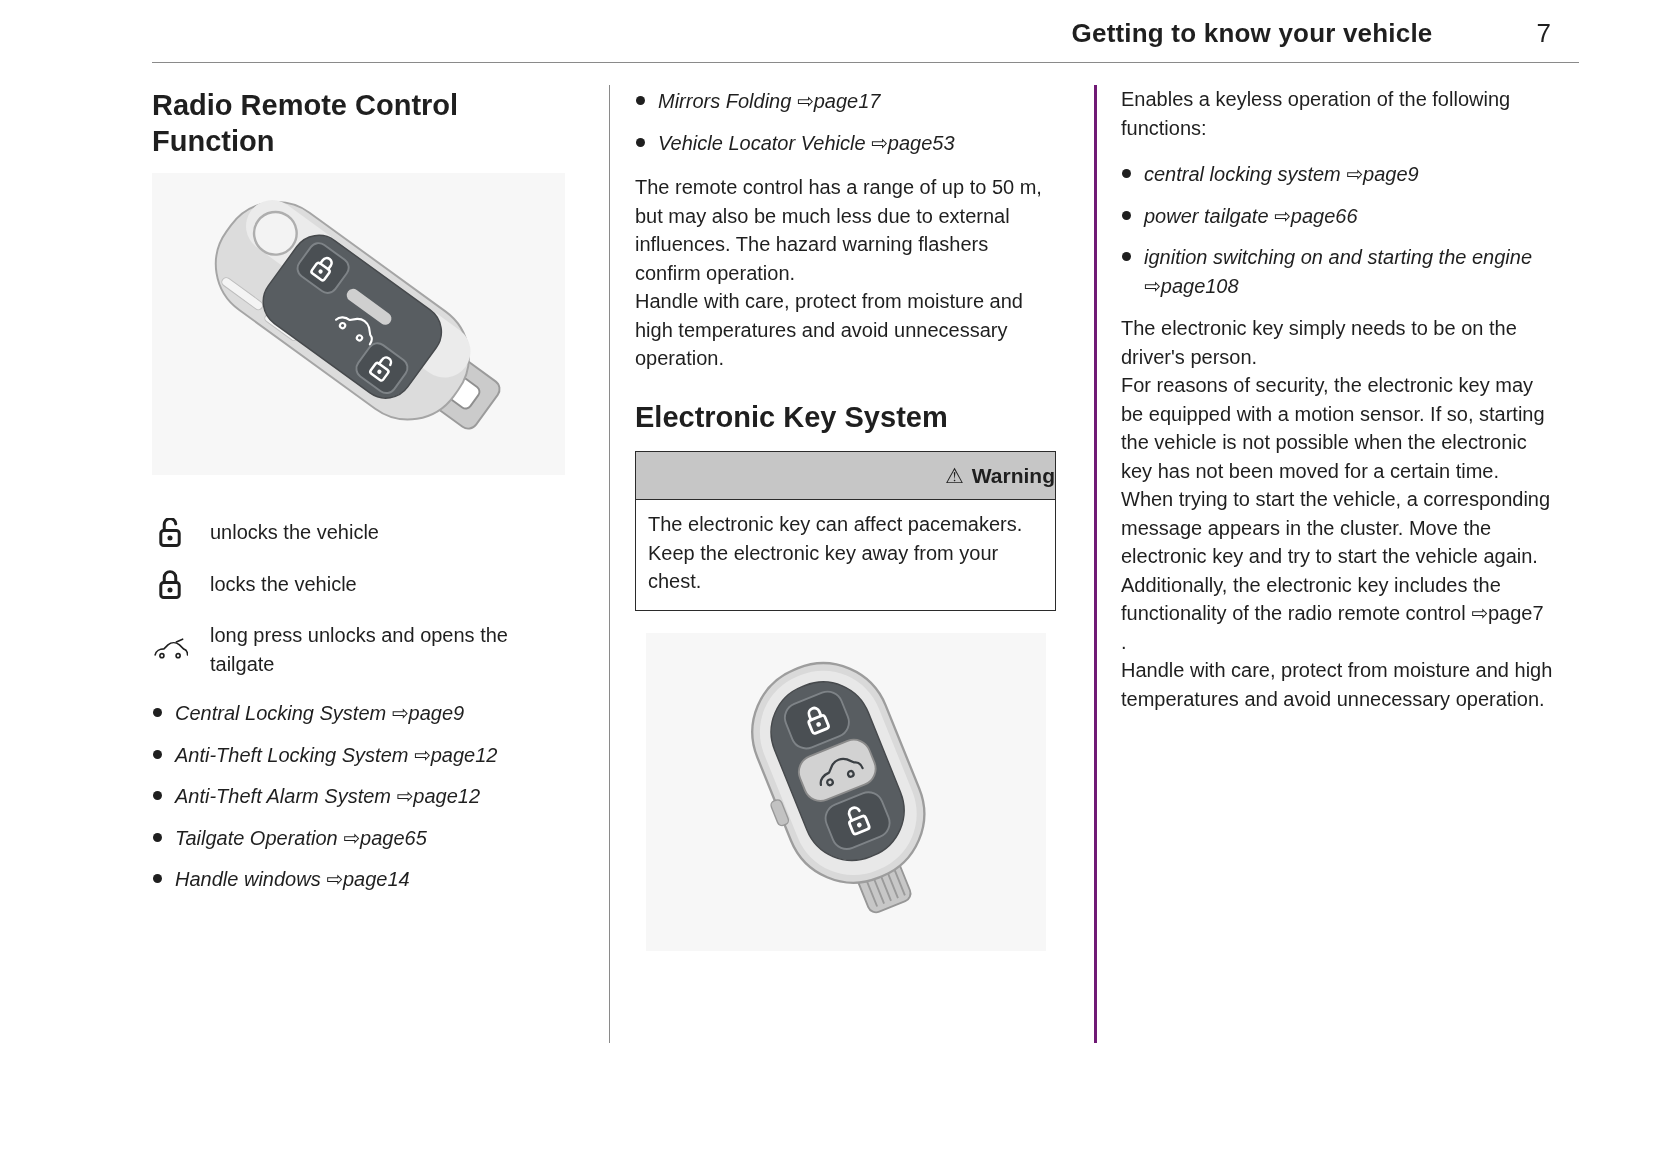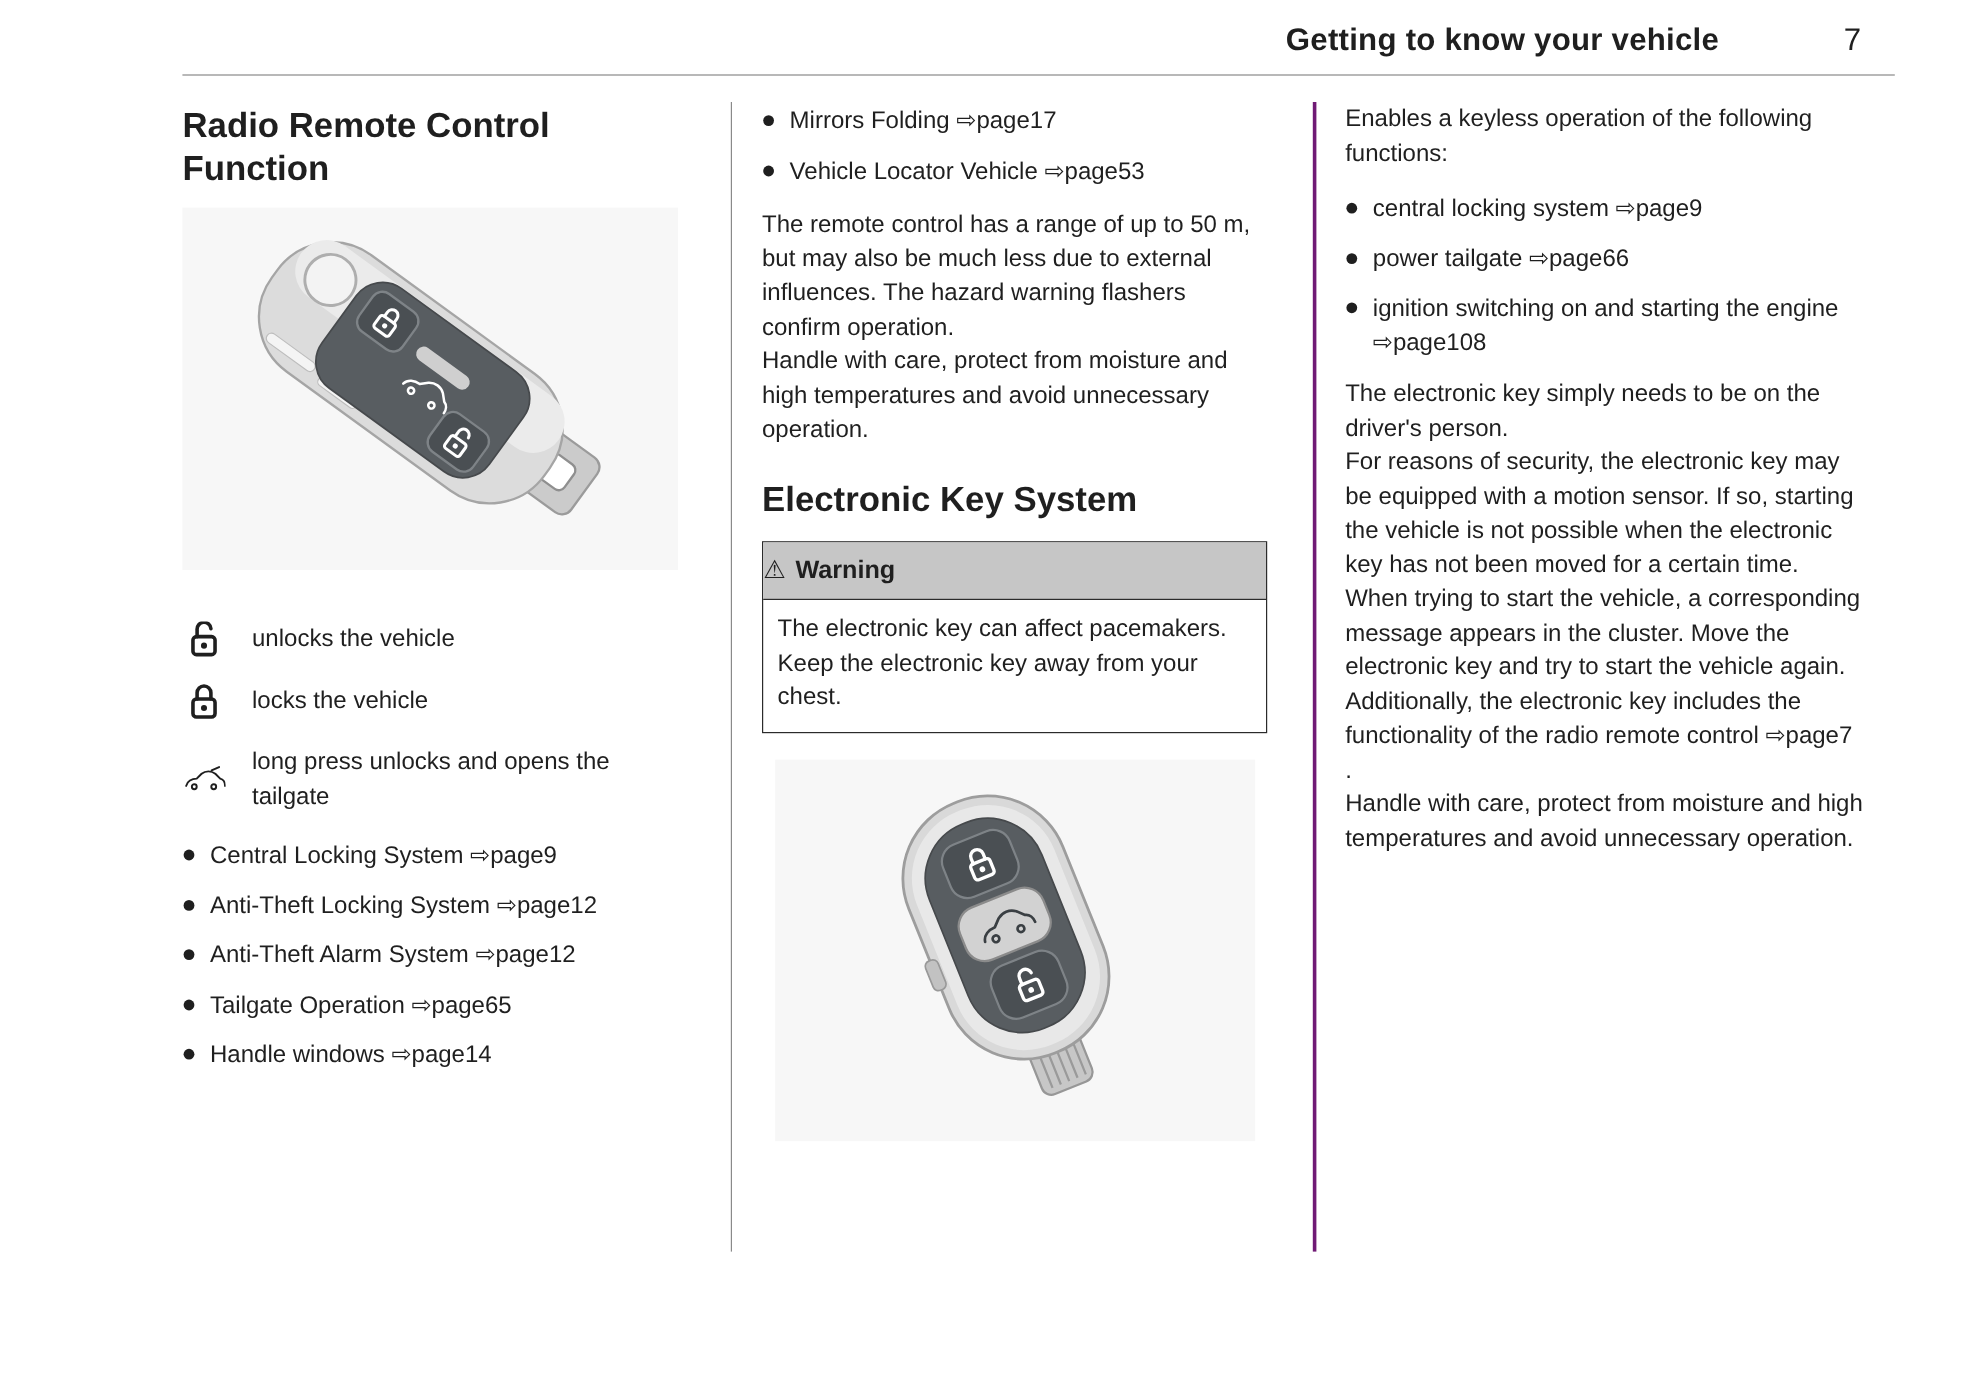--- a/index.html
+++ b/index.html
@@ -42,31 +42,31 @@
   .legend { margin:6px 0 4px; }
   .legend-row { display:flex; align-items:center; margin-bottom:21px; }
   .legend-icon { flex:0 0 36px; width:36px; display:flex; justify-content:center; padding-top:1px; }
   .legend-text { padding-left:22px; }
 
   .para { margin-top:16px; }
   .para.tight { margin-top:0; }
 
   ul.refs { list-style:none; margin-top:18px; }
   ul.refs.top { margin-top:2px; }
-  ul.refs li { position:relative; padding-left:23px; margin-bottom:13px; }
+  ul.refs li { position:relative; padding-left:23px; margin-bottom:13px;font-style:italic; }
   ul.refs li::before {
     content:""; position:absolute; left:1px; top:9px;
     width:9px; height:9px; border-radius:50%; background:#1f1f1f;
   }
 
   
   .warning-box { border:1px solid #2b2b2b; margin-top:16px; }
   .warning-head {
     background:#c6c6c6; border-bottom:1px solid #2b2b2b;
-    text-align:left; font-weight:bold; font-size:21px;
+    text-align:right; font-weight:bold; font-size:21px;
     padding:10px 0 9px;
   }
   .warning-head .w-icon { font-weight:normal; margin-right:8px; }
   .warning-body { padding:10px 12px 14px; }
 
   .para-block { margin-top:14px; }
   .para-block p { margin:0; }
 </style>
 </head>
 <body>

